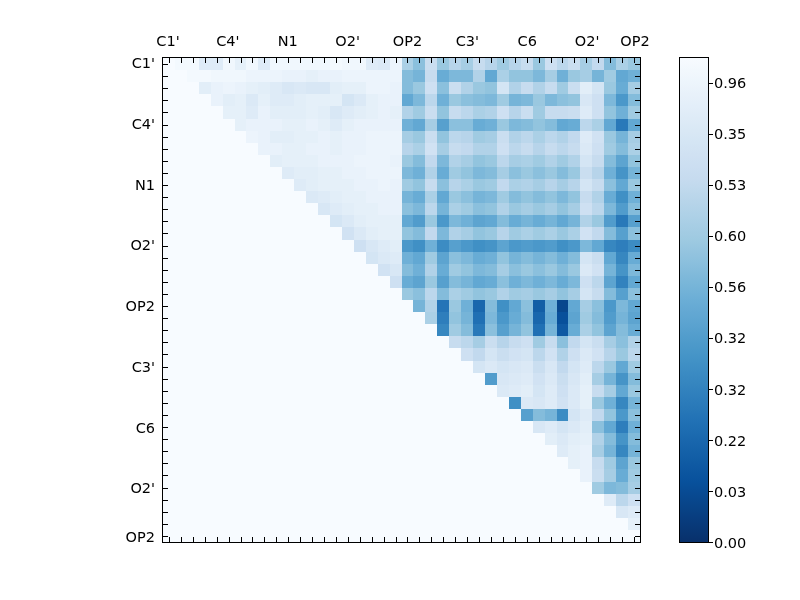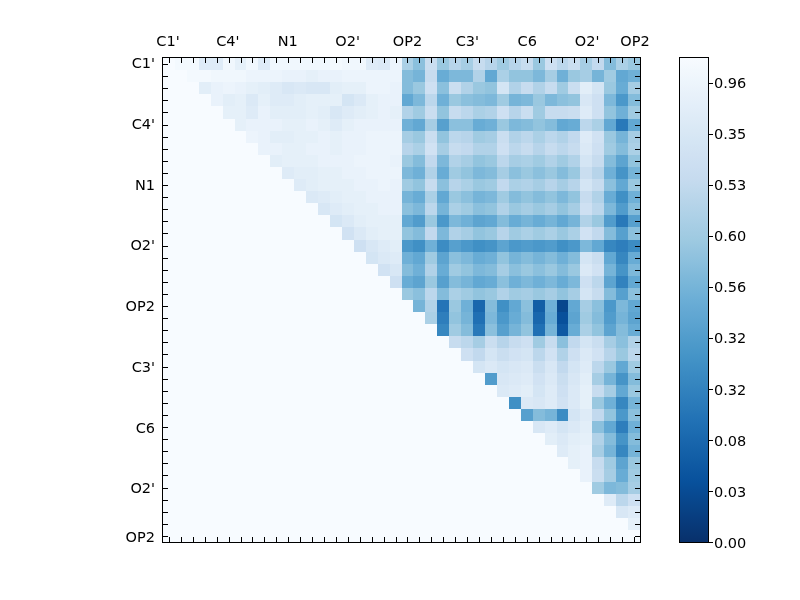--- a/index.html
+++ b/index.html
@@ -1858,21 +1858,21 @@
         <div class="cbtick" style="top: 47.3684%;"></div>
         <div class="cbtick" style="top: 36.8421%;"></div>
         <div class="cbtick" style="top: 26.3158%;"></div>
         <div class="cbtick" style="top: 15.7895%;"></div>
         <div class="cbtick" style="top: 5.26316%;"></div>
       </div>
   </div>
   <div id="cbar-labels">
       <div class="cblab" style="top: 543px;">0.00</div>
       <div class="cblab" style="top: 491.842px;">0.03</div>
-      <div class="cblab" style="top: 440.684px;">0.08</div>
+      <div class="cblab" style="top: 440.684px;">0.22</div>
       <div class="cblab" style="top: 389.526px;">0.32</div>
       <div class="cblab" style="top: 338.368px;">0.32</div>
       <div class="cblab" style="top: 287.211px;">0.56</div>
       <div class="cblab" style="top: 236.053px;">0.60</div>
       <div class="cblab" style="top: 184.895px;">0.53</div>
       <div class="cblab" style="top: 133.737px;">0.35</div>
       <div class="cblab" style="top: 82.5789px;">0.96</div>
     </div>
 
 </div>

